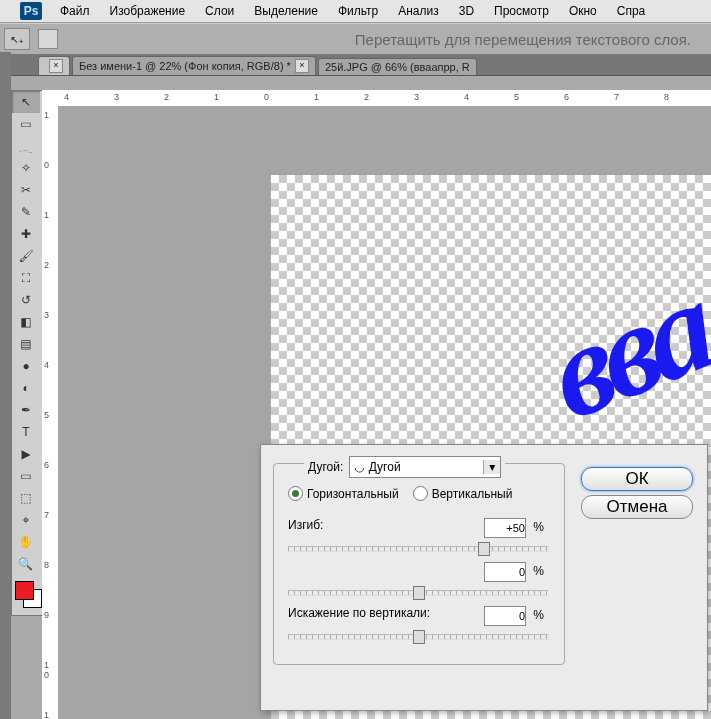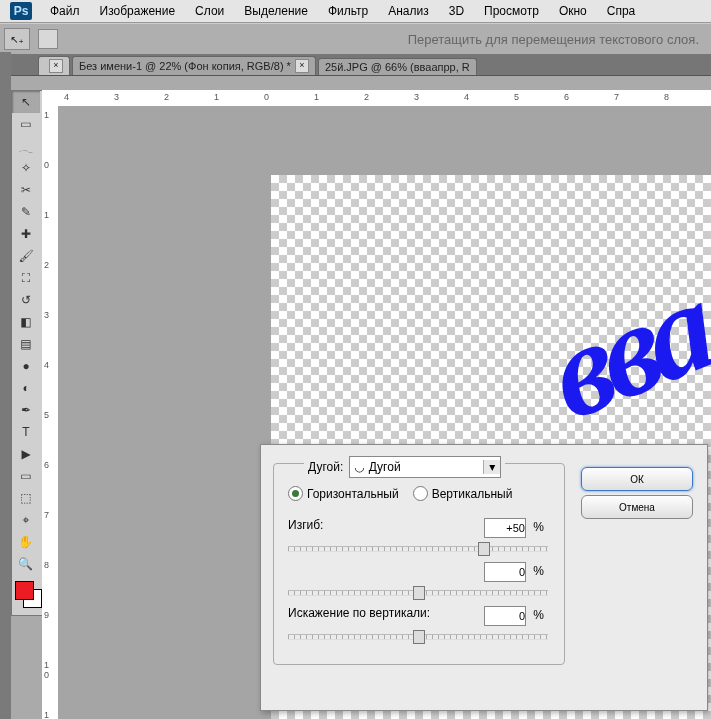--- a/index.html
+++ b/index.html
@@ -1,22 +1,22 @@
 <!DOCTYPE html>
 <html><head>
 <meta charset="utf-8">
 <style>
   body{margin:0;padding:0;width:711px;height:719px;overflow:hidden;font-family:Tahoma,Arial,sans-serif;font-size:12px;background:#aaa;position:relative;color:#000}
-  .menubar{background:#e5e5e5;height:22px;display:flex;align-items:center;border-bottom:1px solid #999;padding-left:10px}
+  .menubar{background:#e5e5e5;height:22px;display:flex;align-items:center;border-bottom:1px solid #999;padding-left:20px}
   .ps-logo{width:22px;height:18px;background:#0a4a7a;color:#b8e0ff;font-weight:bold;font-size:12px;display:flex;align-items:center;justify-content:center;border-radius:2px;margin-right:8px}
   .menu-item{padding:3px 10px;cursor:default}
   .optbar{background:#afafaf;height:30px;border-top:1px solid #ccc;border-bottom:1px solid #777;display:flex;align-items:center;padding-left:4px}
   .opt-tool{width:24px;height:20px;background:#c8c8c8;border:1px solid #888;margin-right:6px;display:flex;align-items:center;justify-content:center;font-size:10px}
   .opt-mini{width:18px;height:18px;border:1px solid #888;background:#d8d8d8;margin-left:2px}
-  .opt-hint{margin-left:auto;margin-right:12px;color:#666;font-size:13px}
+  .opt-hint{margin-left:auto;margin-right:20px;color:#666;font-size:15px}
   .panel-strip{position:absolute;left:0;top:52px;width:11px;bottom:0;background:#7a7a7a}
   .tabbar{background:#767676;height:20px;display:flex;align-items:flex-end;border-bottom:1px solid #555;padding-left:38px;font-size:11px}
   .tab{background:#a5a5a5;border:1px solid #666;border-bottom:none;border-radius:3px 3px 0 0;padding:2px 6px;margin-right:2px;color:#222;display:flex;align-items:center;white-space:nowrap}
   .tab.active{background:#c5c5c5}
   .tab .close{width:12px;height:12px;border:1px solid #888;margin-left:4px;font-size:9px;line-height:10px;text-align:center;background:#ddd}
   .toolbox{position:absolute;left:11px;top:90px;width:30px;background:#d0d0d0;border:1px solid #777}
   .toolbox .tool{width:28px;height:22px;display:flex;align-items:center;justify-content:center;background:#d0d0d0;font-size:12px;color:#333;position:relative}
   .toolbox .tool.selected{background:#a8a8a8;box-shadow:inset 1px 1px 2px rgba(0,0,0,.3)}
   .toolbox .swatches{height:40px;position:relative;background:#d0d0d0}
   .fg-color{position:absolute;left:3px;top:6px;width:17px;height:17px;background:#ec1c24;border:1px solid #000}
@@ -43,21 +43,21 @@
   .style-select .dd{margin-left:auto;width:16px;text-align:center;background:#e8e8e8;border-left:1px solid #aaa}
   .radios{position:absolute;left:14px;top:22px}
   .radio{width:13px;height:13px;border:1px solid #777;border-radius:50%;background:#fff;display:inline-flex;align-items:center;justify-content:center;margin-right:4px;vertical-align:middle}
   .radio .dot{width:7px;height:7px;border-radius:50%;background:#3a7a3a}
   .param{position:absolute;left:14px;width:260px}
   .param .lbl{display:inline-block}
   .param .num{position:absolute;right:22px;top:0;width:40px;height:18px;border:1px solid #888;background:#fff;text-align:right;line-height:18px;font-size:11px}
   .param .pct{position:absolute;right:4px;top:2px}
   .slider-track{position:absolute;left:14px;width:260px;height:4px;background:repeating-linear-gradient(90deg,#aaa 0 1px,transparent 1px 6px);border-top:1px solid #bbb;border-bottom:1px solid #ddd}
   .slider-thumb{position:absolute;width:10px;height:12px;background:#ddd;border:1px solid #777;top:-5px}
-  .btn{position:absolute;right:14px;width:110px;height:22px;border:1px solid #888;border-radius:6px;background:linear-gradient(#fefefe,#e0e0e0);display:flex;align-items:center;justify-content:center;font-size:10px}
+  .btn{position:absolute;right:14px;width:110px;height:22px;border:1px solid #888;border-radius:11px;background:linear-gradient(#fefefe,#e0e0e0);display:flex;align-items:center;justify-content:center;font-size:17px}
   .btn.ok{top:22px;border:1px solid #3a77c4;box-shadow:0 0 3px #5a97e4}
   .btn.cancel{top:50px}
   .ruler-num{position:absolute;font-size:9px;color:#555}
 </style>
 </head>
 <body>
 
 <div class="menubar">
   <div class="ps-logo">Ps</div>
   <div id="menu-items" style="display: flex;">

